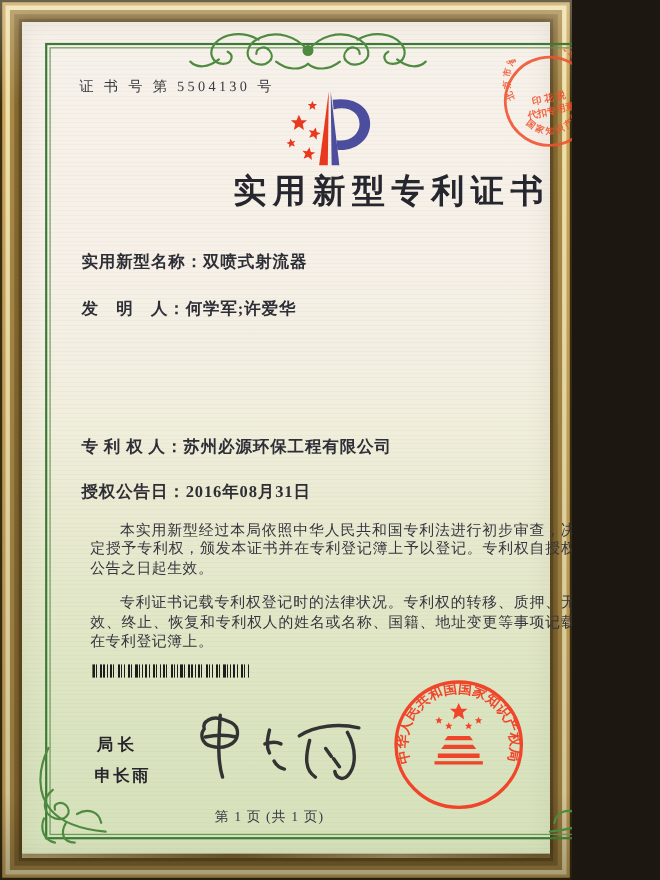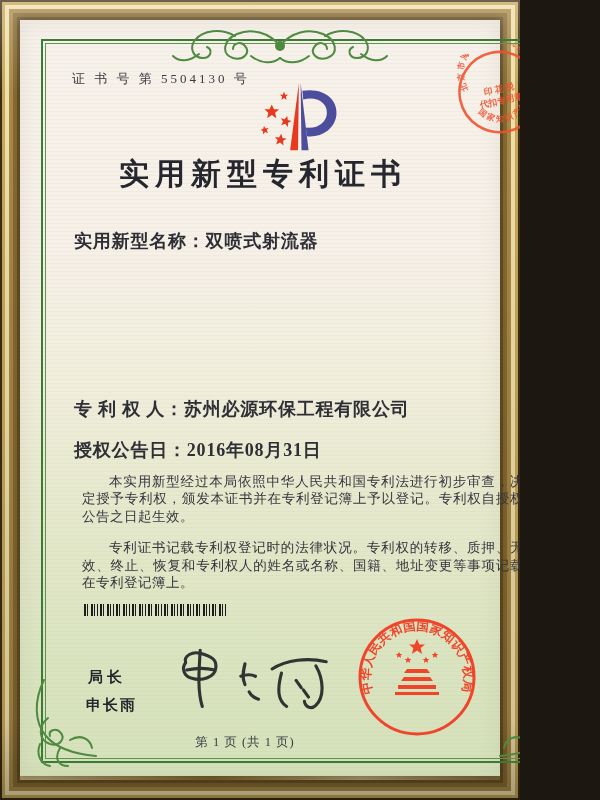--- a/index.html
+++ b/index.html
@@ -31,23 +31,23 @@
   .gborder{position:absolute;left:21px;top:19px;width:504px;height:724px;
     border:2px solid #3e7a37;}
   .gborder::after{content:"";position:absolute;inset:2px;border:1px solid #5f9450;}
 
   .orn{position:absolute;color:#4e8a3f;}
   .orn svg{display:block;}
 
   
   .certno{position:absolute;left:52px;top:50px;font-size:13px;letter-spacing:3px;color:#3a3a40;}
   .logo{position:absolute;left:234px;top:62px;}
-  .title{position:absolute;left:0;right:0;top:134px;text-align:center;
+  .title{position:absolute;left:0;right:0;top:134px;text-align:right;
     font-size:30px;font-weight:700;color:#26262e;letter-spacing:6px;text-indent:6px;}
-  .field{position:absolute;left:54px;font-size:18px;font-weight:600;color:#2e2e36;letter-spacing:.8px;white-space:nowrap;}
+  .field{position:absolute;left:54px;font-size:15px;font-weight:600;color:#2e2e36;letter-spacing:.8px;white-space:nowrap;}
   .paras{position:absolute;left:48px;top:439px;width:470px;
     font-size:13.5px;line-height:17.4px;color:#35353d;letter-spacing:.5px;text-align:justify;}
   .paras p{margin:14px;text-indent:2em;}
   .barcode{position:absolute;left:64px;top:584px;width:144px;height:12px;
     background:repeating-linear-gradient(90deg,#1d1d1d 0 2px,rgba(0,0,0,0) 2px 3px,#1d1d1d 3px 4px,rgba(0,0,0,0) 4px 7px,#1d1d1d 7px 9px,rgba(0,0,0,0) 9px 10px,#1d1d1d 10px 11px,rgba(0,0,0,0) 11px 13px,#1d1d1d 13px 14px,rgba(0,0,0,0) 14px 16px);}
   .officer-title{position:absolute;left:68px;top:648px;font-size:15px;font-weight:700;color:#26262c;letter-spacing:4px;}
   .officer-name{position:absolute;left:66px;top:676px;font-size:15px;font-weight:700;color:#26262c;letter-spacing:2px;}
   .signature{position:absolute;left:150px;top:620px;}
   .seal{position:absolute;left:327px;top:587px;opacity:.93;}
   .seal-date{position:absolute;left:336px;top:678px;font-size:13.5px;font-weight:700;color:#1d1d22;letter-spacing:1.5px;white-space:nowrap;z-index:5;}
@@ -115,20 +115,23 @@
           <path transform="translate(12,55) scale(0.6) rotate(-12)" d="M0,-8 L2.4,-2.6 L8,-2.6 L3.7,1 L5,7 L0,3.6 L-5,7 L-3.7,1 L-8,-2.6 L-2.4,-2.6 Z"></path>
           <path transform="translate(30,66) scale(0.85) rotate(8)" d="M0,-8 L2.4,-2.6 L8,-2.6 L3.7,1 L5,7 L0,3.6 L-5,7 L-3.7,1 L-8,-2.6 L-2.4,-2.6 Z"></path>
         </g>
       </svg>
     </div>
 
     <div class="title">实用新型专利证书</div>
 
     <div class="field" style="top:209px;">
       <span>实用新型名称：</span><span>双喷式射流器</span>
+    </div>
+    <div class="field" style="top:251px;">
+      <span>发　明　人：</span><span>何学军;许爱华</span>
     </div>
     <div class="field" style="top:377px;">
       <span>专 利 权 人：</span><span>苏州必源环保工程有限公司</span>
     </div>
     <div class="field" style="top:418px;">
       <span>授权公告日：</span><span>2016年08月31日</span>
     </div>
 
     <div class="paras">
       <p>本实用新型经过本局依照中华人民共和国专利法进行初步审查，决定授予专利权，颁发本证书并在专利登记簿上予以登记。专利权自授权公告之日起生效。</p>

